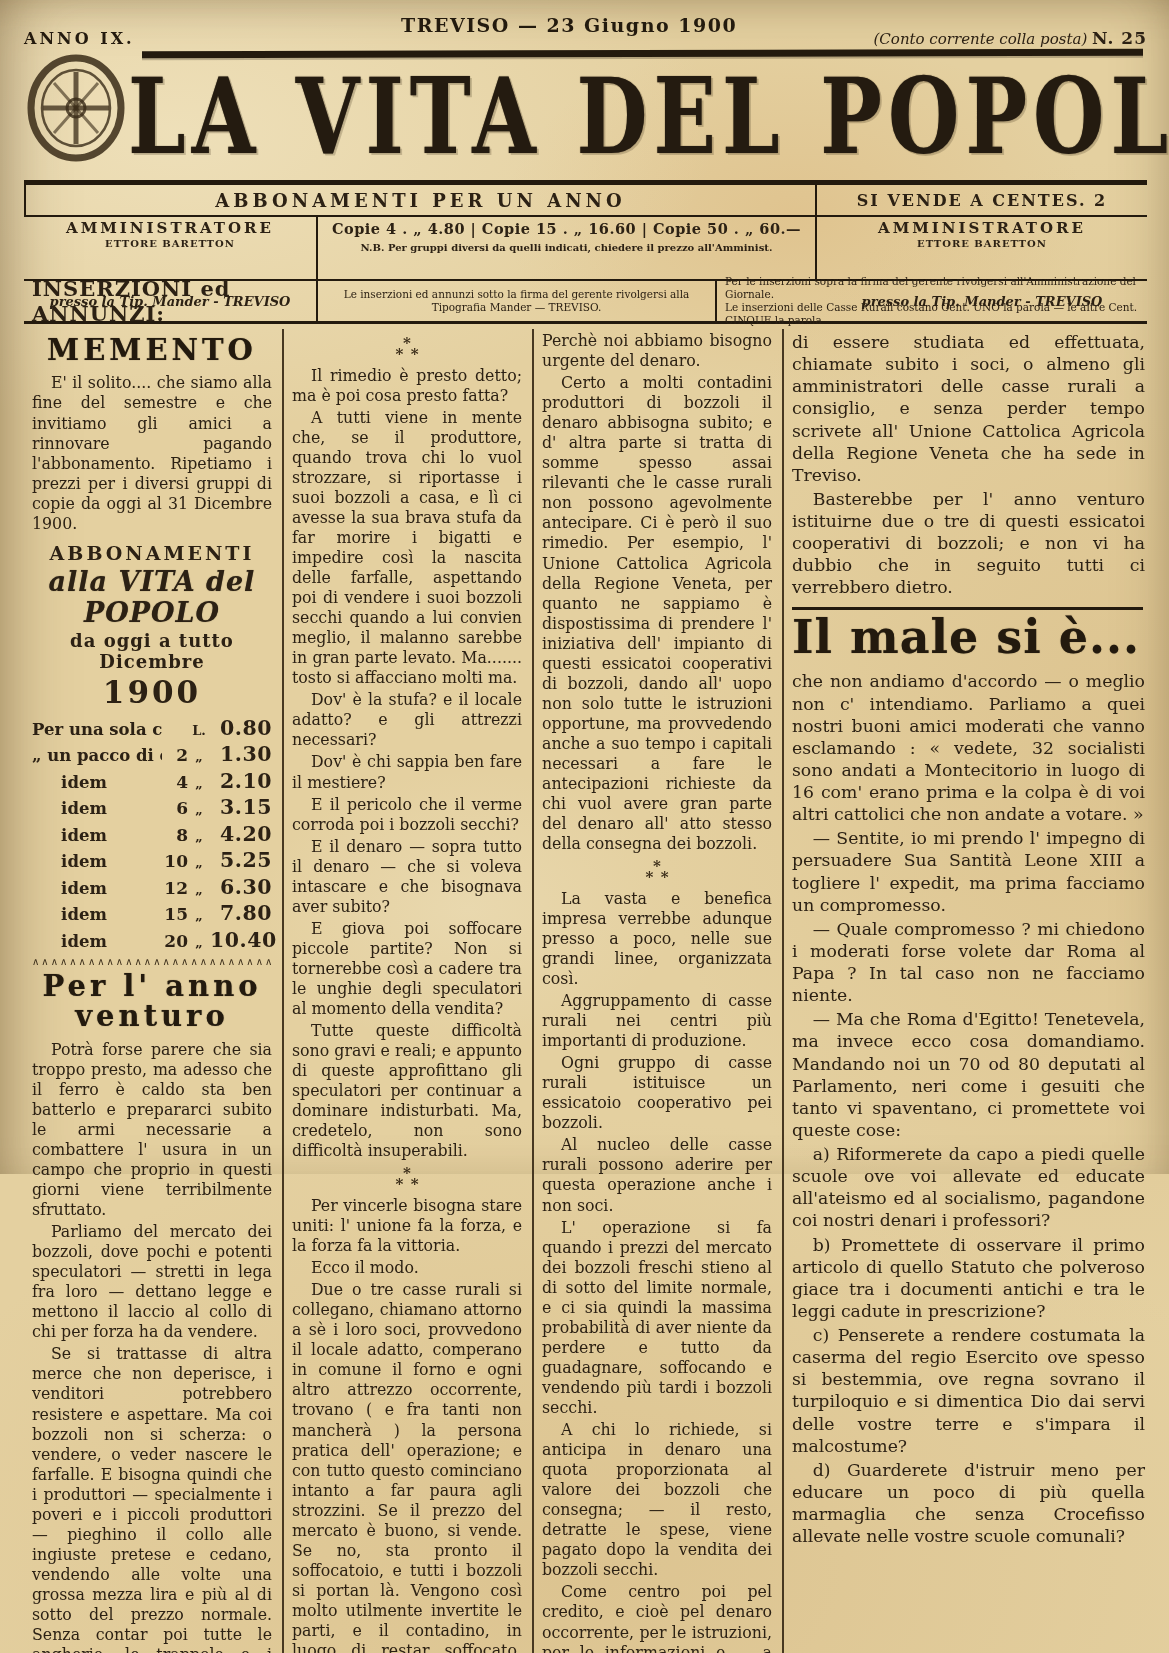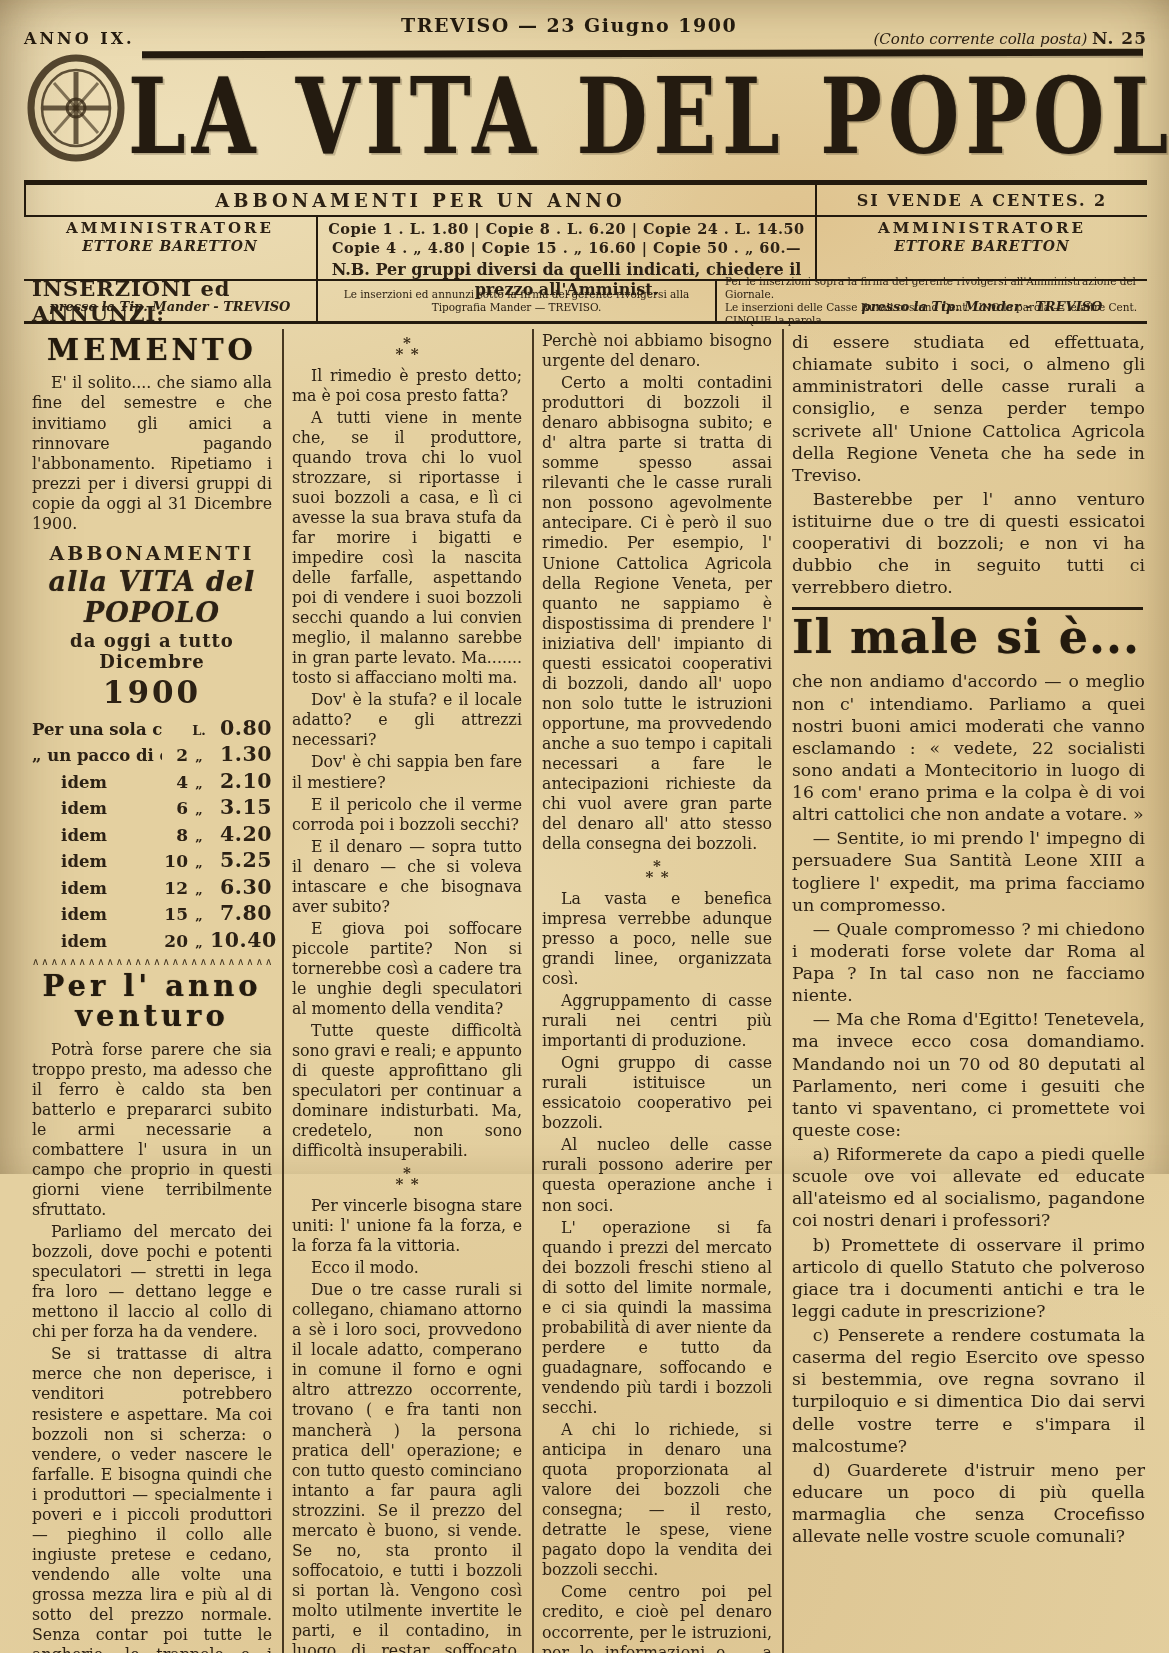--- a/index.html
+++ b/index.html
@@ -50,25 +50,25 @@
   .cellC{flex:1;border-left:2px solid var(--ink-dark);border-right:2px solid var(--ink-dark);text-align:center;}
   .r1 .cell{display:flex;align-items:center;justify-content:center;}
   .r1{height:30px;}
   .tiratura{width:292px;font-weight:bold;font-size:16px;letter-spacing:2px;}
   .vendita{width:330px;font-weight:bold;font-size:16px;letter-spacing:2px;}
   .abbon{font-weight:bold;font-size:18px;letter-spacing:4px;}
   .r2{height:62px;}
   .admin{width:292px;text-align:center;line-height:1.25;}
   .r2 .cellR.admin{width:330px;}
   .admin .a1{font-weight:bold;font-size:15px;letter-spacing:3px;}
-  .admin .a2{font-weight:bold;font-style:italic;font-size:14px;letter-spacing:1px;}
+  .admin .a2{font-weight:bold;font-size:10px;letter-spacing:1px;}
   .admin .a3{font-weight:bold;font-style:italic;font-size:13px;margin-top:44px;}
   .pricesbox{line-height:1.3;padding-top:3px;}
   .pline{font-weight:bold;font-size:14.5px;letter-spacing:.5px;}
-  .nb{font-size:16px;font-weight:bold;margin-top:2px;}
+  .nb{font-size:10px;font-weight:bold;margin-top:2px;}
   .r3{height:40px;}
   .inslabel{width:292px;font-weight:bold;font-size:21px;letter-spacing:1px;display:flex;align-items:center;}
   .insnote{font-size:10.5px;line-height:1.25;display:flex;flex-direction:column;justify-content:center;}
   .r3 .cellR{width:430px;}
   
   .cols{display:grid;grid-template-columns:260px 250px 250px 1fr;margin-top:5px;height:1372px;overflow:hidden;}
   .col{padding:2px 10px 0 8px;border-right:2px solid #473821;min-width:0;overflow:hidden;}
   .col:last-child{border-right:none;padding-right:2px;}
   .para{margin:0 0 2px;text-indent:1.2em;text-align:justify;font-size:15.8px;line-height:1.27;}
   .para.noindent{text-indent:0;}
@@ -127,21 +127,20 @@
       <div class="cell cellC abbon">ABBONAMENTI PER UN ANNO</div>
       <div class="cell vendita">SI VENDE A CENTES. 2</div>
     </div>
     <div class="band-row r2">
       <div class="cell admin">
         <div class="a1">AMMINISTRATORE</div>
         <div class="a2">ETTORE BARETTON</div>
         <div class="a3">presso la Tip. Mander - TREVISO</div>
       </div>
       <div class="cell cellC pricesbox">
-        <div class="pline">Copie 1 . L. 1.80   |   Copie 8 . L. 6.20   |   Copie 24 . L. 14.50</div>
         <div class="pline">Copie 4 . „ 4.80   |   Copie 15 . „ 16.60   |   Copie 50 . „ 60.—</div>
         <div class="nb">N.B. Per gruppi diversi da quelli indicati, chiedere il prezzo all'Amminist.</div>
       </div>
       <div class="cell cellR admin">
         <div class="a1">AMMINISTRATORE</div>
         <div class="a2">ETTORE BARETTON</div>
         <div class="a3">presso la Tip. Mander - TREVISO</div>
       </div>
     </div>
     <div class="band-row r3">
@@ -251,21 +250,21 @@
         <p class="para">Al nucleo delle casse rurali possono aderire per questa operazione anche i non soci.</p>
         <p class="para">L' operazione si fa quando i prezzi del mercato dei bozzoli freschi stieno al di sotto del limite normale, e ci sia quindi la massima probabilità di aver niente da perdere e tutto da guadagnare, soffocando e vendendo più tardi i bozzoli secchi.</p>
         <p class="para">A chi lo richiede, si anticipa in denaro una quota proporzionata al valore dei bozzoli che consegna; — il resto, detratte le spese, viene pagato dopo la vendita dei bozzoli secchi.</p>
         <p class="para">Come centro poi pel credito, e cioè pel denaro occorrente, per le istruzioni, per le informazioni e — a suo tempo — per la vendita, funziona l' Unione Cattolica Agricola della Regione Veneta.</p>
       </section>
     <section class="col col4">
         <p class="para noindent">di essere studiata ed effettuata, chiamate subito i soci, o almeno gli amministratori delle casse rurali a consiglio, e senza perder tempo scrivete all' Unione Cattolica Agricola della Regione Veneta che ha sede in Treviso.</p>
         <p class="para">Basterebbe per l' anno venturo istituirne due o tre di questi essicatoi cooperativi di bozzoli; e non vi ha dubbio che in seguito tutti ci verrebbero dietro.</p>
         <div class="hrule"></div>
         <h2 class="headline">Il male si è...</h2>
-        <p class="para noindent">che non andiamo d'accordo — o meglio non c' intendiamo. Parliamo a quei nostri buoni amici moderati che vanno esclamando : « vedete, 22 socialisti sono andati a Montecitorio in luogo di 16 com' erano prima e la colpa è di voi altri cattolici che non andate a votare. »</p>
+        <p class="para noindent">che non andiamo d'accordo — o meglio non c' intendiamo. Parliamo a quei nostri buoni amici moderati che vanno esclamando : « vedete, 32 socialisti sono andati a Montecitorio in luogo di 16 com' erano prima e la colpa è di voi altri cattolici che non andate a votare. »</p>
         <p class="para">— Sentite, io mi prendo l' impegno di persuadere Sua Santità Leone XIII a togliere l' expedit, ma prima facciamo un compromesso.</p>
         <p class="para">— Quale compromesso ? mi chiedono i moderati forse volete dar Roma al Papa ? In tal caso non ne facciamo niente.</p>
         <p class="para">— Ma che Roma d'Egitto! Tenetevela, ma invece ecco cosa domandiamo. Mandando noi un 70 od 80 deputati al Parlamento, neri come i gesuiti che tanto vi spaventano, ci promettete voi queste cose:</p>
         <p class="para">a) Riformerete da capo a piedi quelle scuole ove voi allevate ed educate all'ateismo ed al socialismo, pagandone coi nostri denari i professori?</p>
         <p class="para">b) Promettete di osservare il primo articolo di quello Statuto che polveroso giace tra i documenti antichi e tra le leggi cadute in prescrizione?</p>
         <p class="para">c) Penserete a rendere costumata la caserma del regio Esercito ove spesso si bestemmia, ove regna sovrano il turpiloquio e si dimentica Dio dai servi delle vostre terre e s'impara il malcostume?</p>
         <p class="para">d) Guarderete d'istruir meno per educare un poco di più quella marmaglia che senza Crocefisso allevate nelle vostre scuole comunali?</p>
       </section>
   </main>
 

